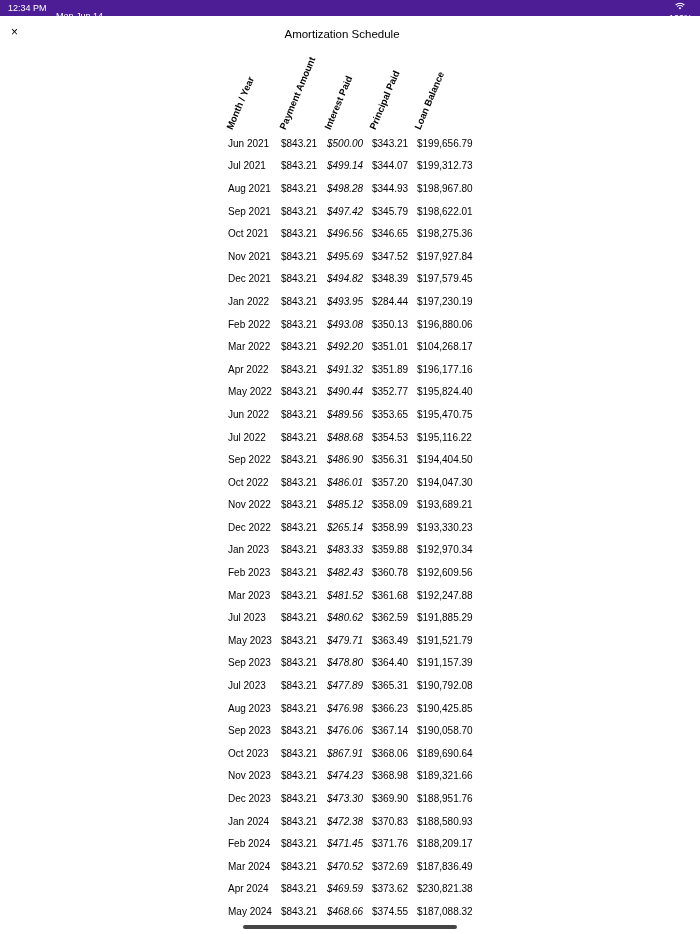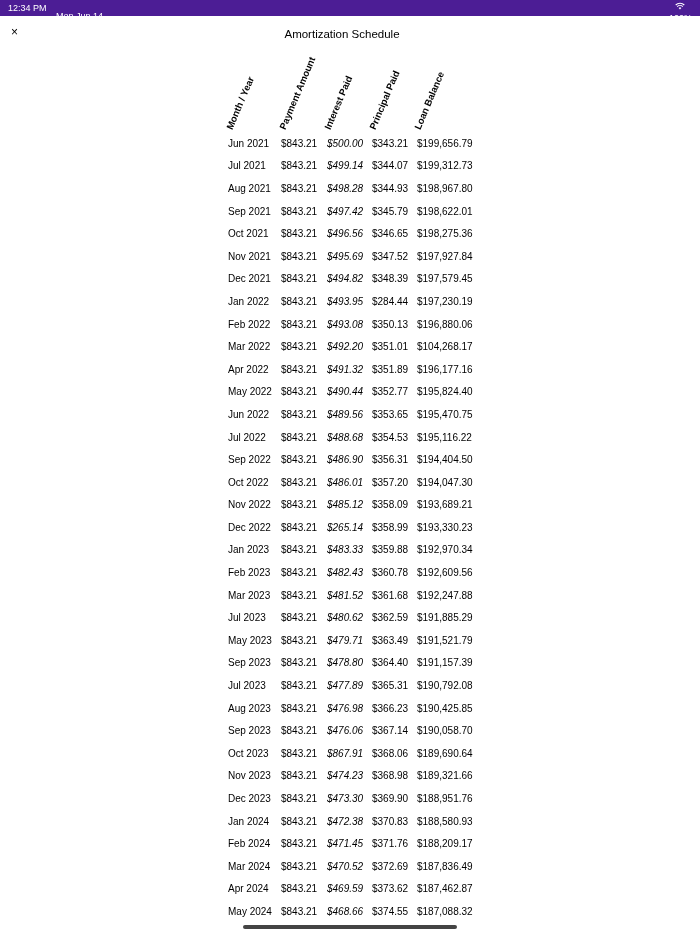--- a/index.html
+++ b/index.html
@@ -296,21 +296,21 @@
         <td class="c1">$843.21</td>
         <td class="c2">$470.52</td>
         <td class="c3">$372.69</td>
         <td class="c4">$187,836.49</td>
       </tr>
       <tr>
         <td class="c0">Apr 2024</td>
         <td class="c1">$843.21</td>
         <td class="c2">$469.59</td>
         <td class="c3">$373.62</td>
-        <td class="c4">$187,462.87</td>
+        <td class="c4">$230,821.38</td>
       </tr>
       <tr>
         <td class="c0">May 2024</td>
         <td class="c1">$843.21</td>
         <td class="c2">$468.66</td>
         <td class="c3">$374.55</td>
         <td class="c4">$187,088.32</td>
       </tr>
     </tbody>
 </table>

